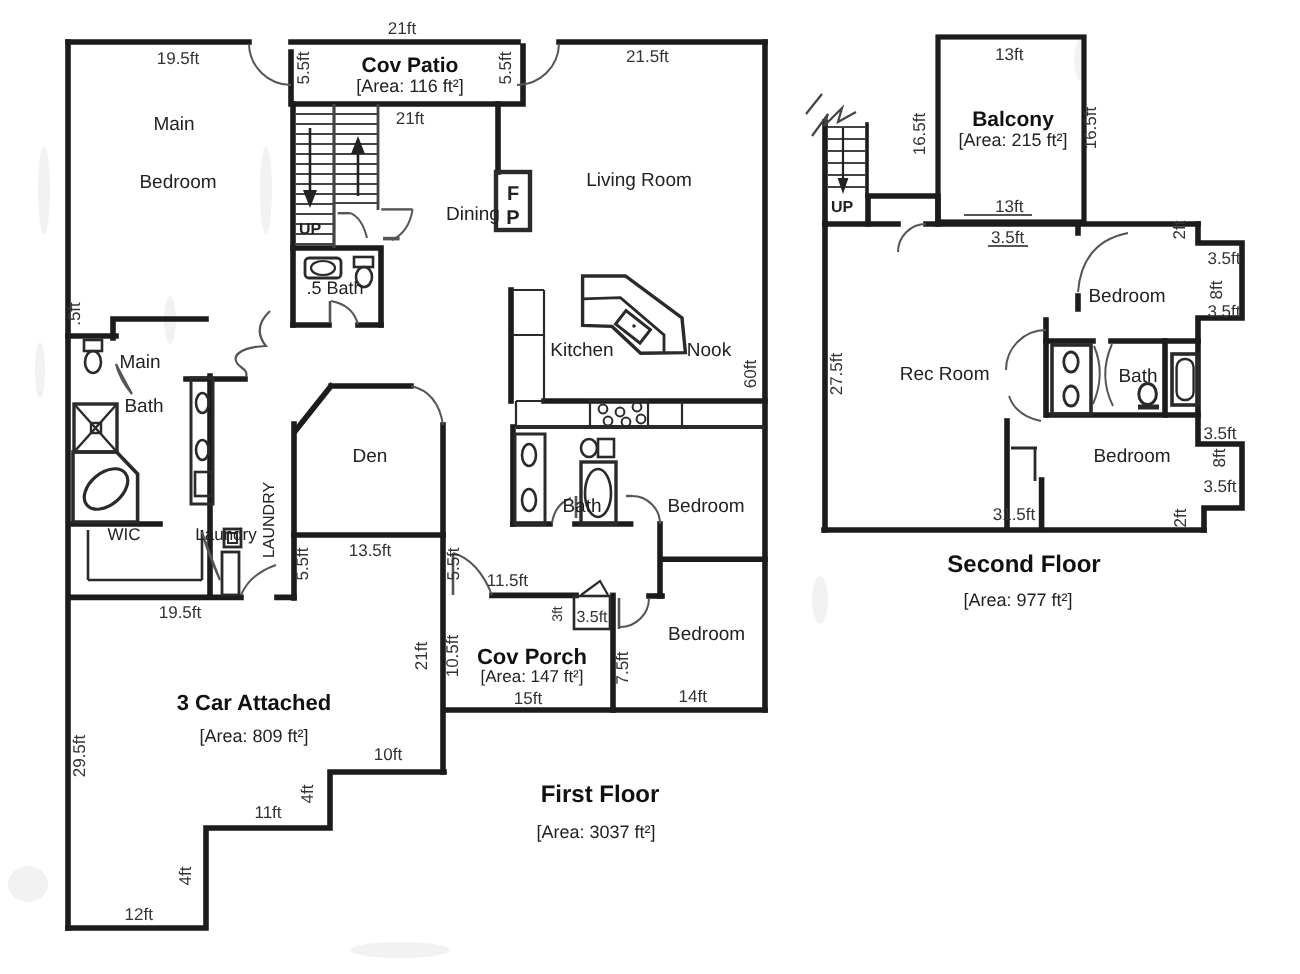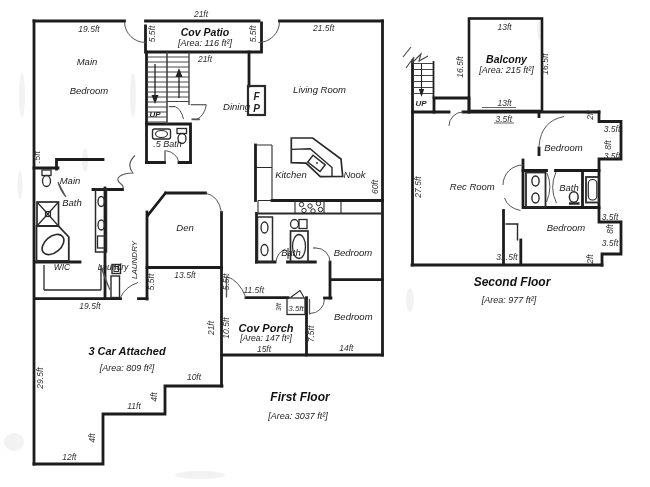--- a/index.html
+++ b/index.html
@@ -1,16 +1,16 @@
 <!DOCTYPE html>
 <html><head>
 <meta charset="utf-8">
 <style>
   html,body{margin:0;padding:0;background:#ffffff;}
-  #page{width:650px;height:487px;position:relative;background:#ffffff;overflow:hidden;font-style:italic;}
+  #page{width:650px;height:487px;position:relative;background:#ffffff;overflow:hidden;}
   svg{position:absolute;top:0;left:0;}
   text{font-family:"Liberation Sans",sans-serif;fill:#222;}
   .dim{font-size:8.5px;fill:#333;}
   .room{font-size:9.5px;fill:#222;}
   .big{font-size:11px;font-weight:bold;fill:#111;}
   .area{font-size:9px;fill:#222;}
 </style>
 </head>
 <body>
 <div id="page">

